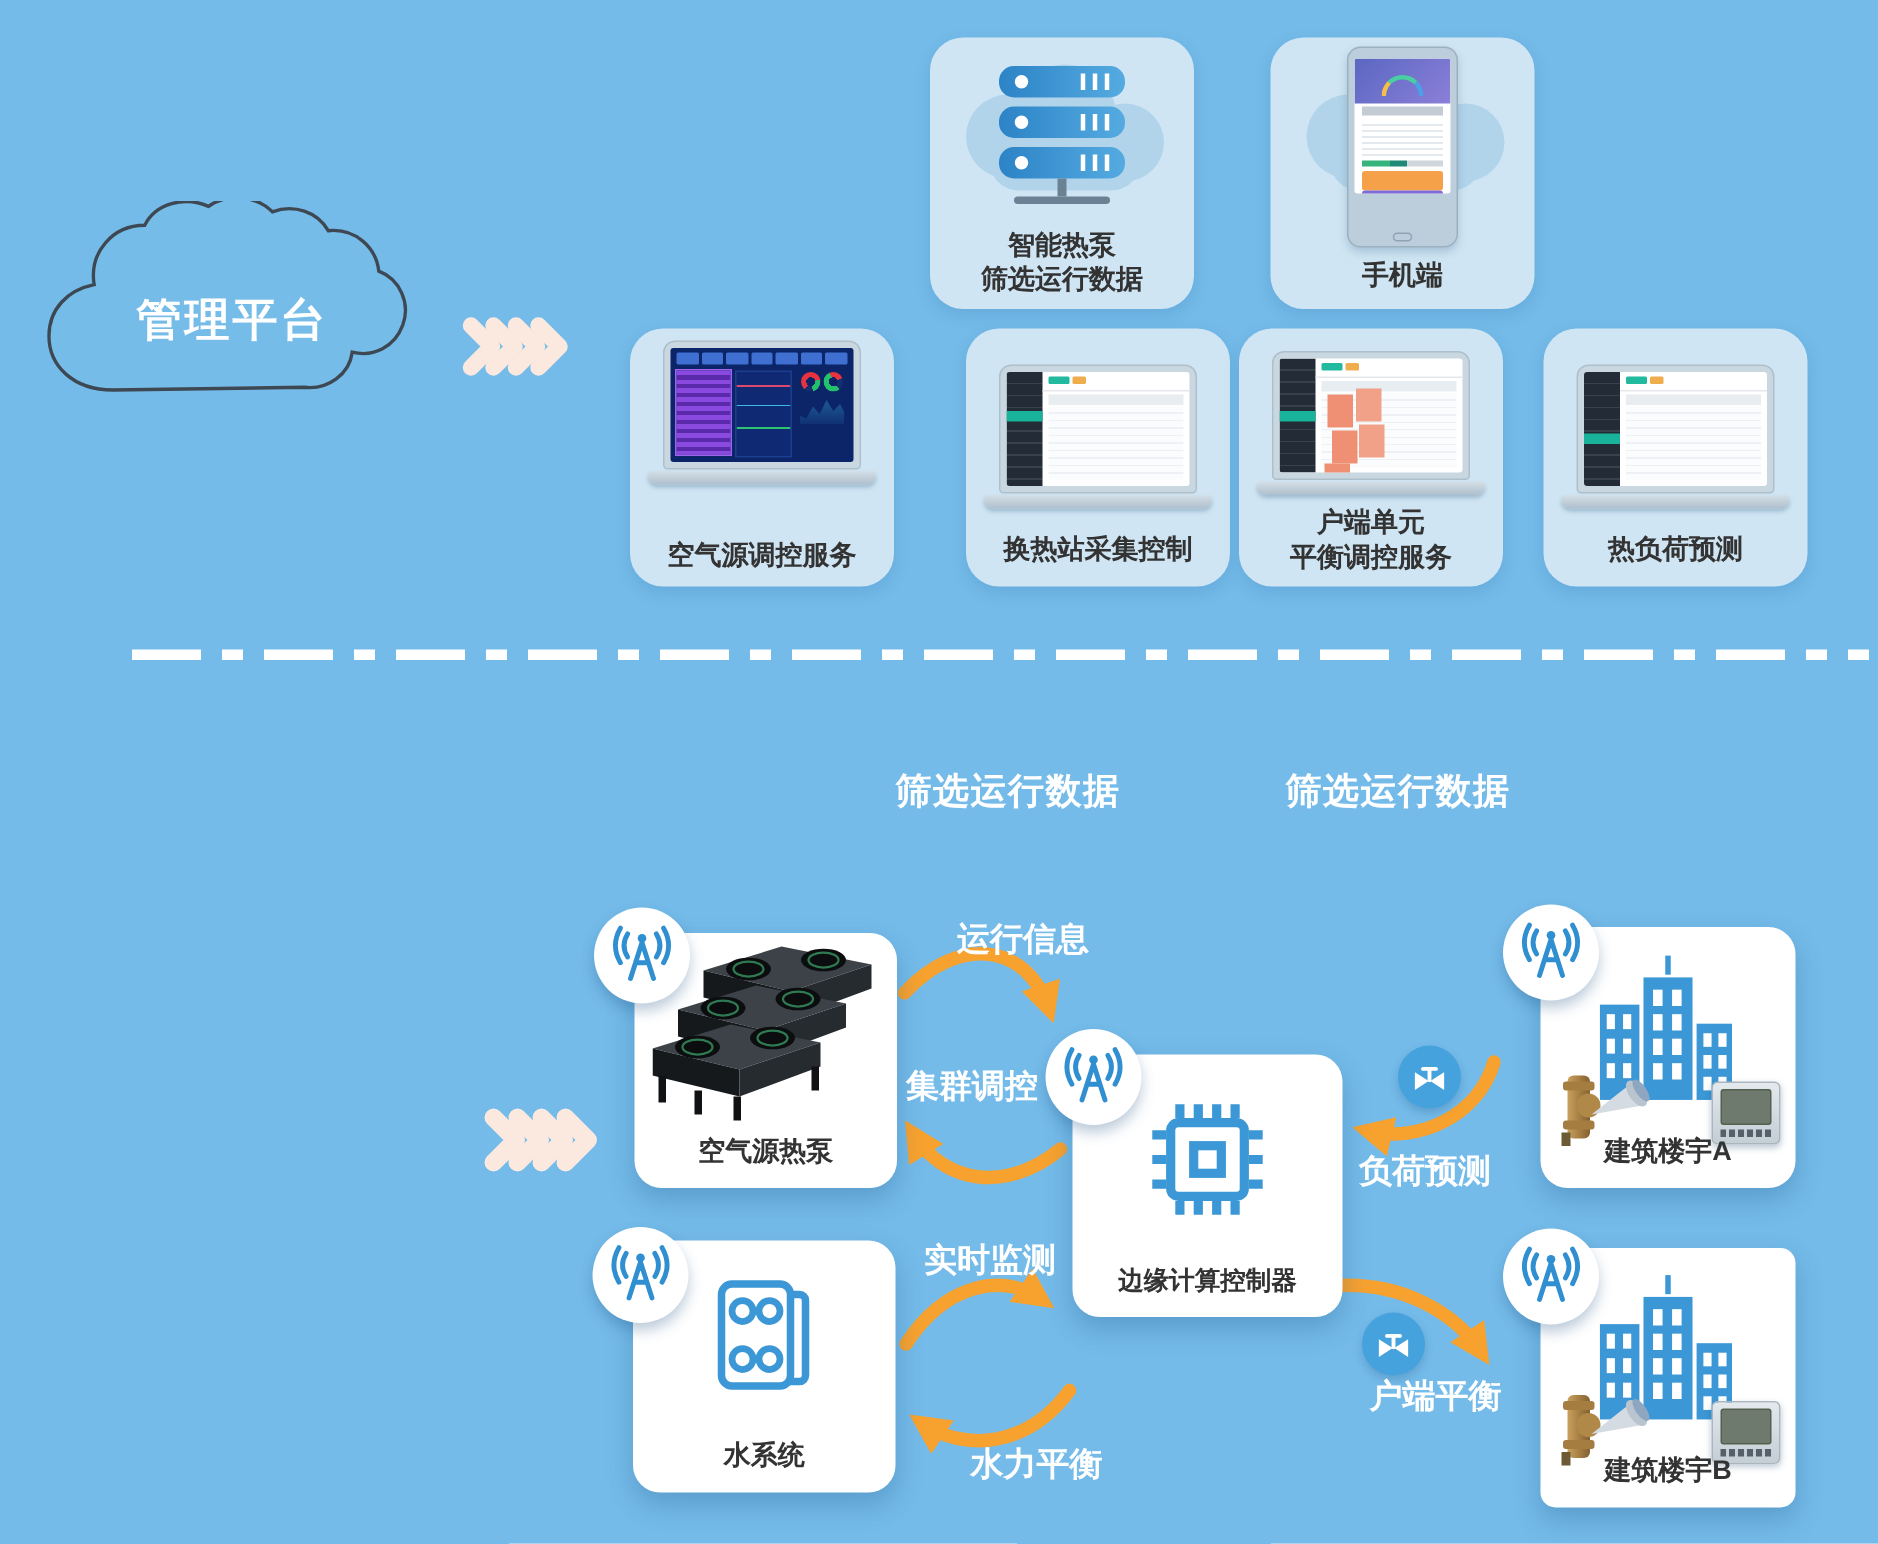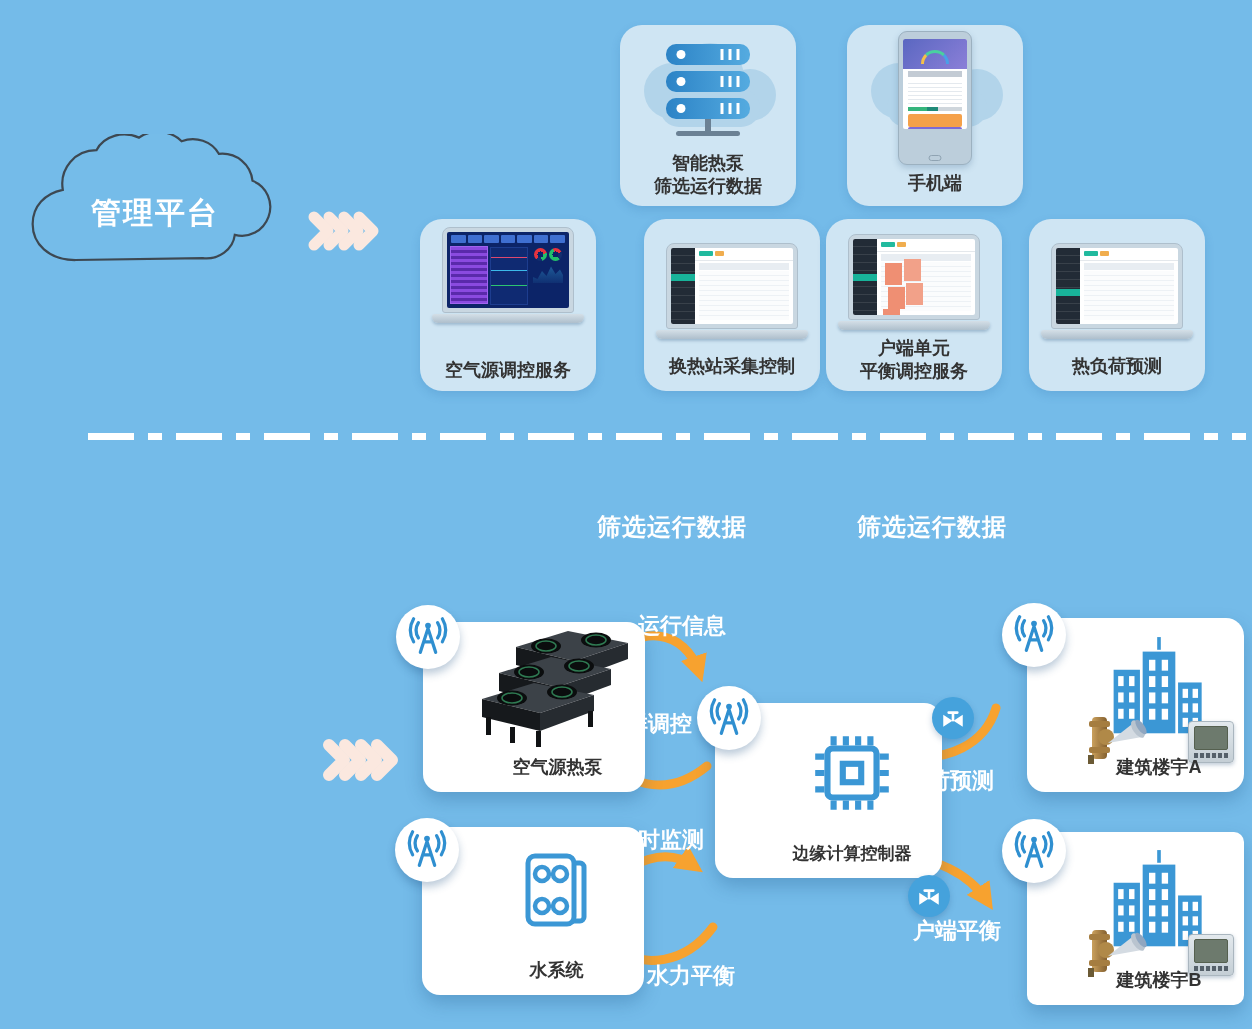--- a/index.html
+++ b/index.html
@@ -87,21 +87,21 @@
   .ph-home{position:absolute;bottom:3px;left:50%;transform:translateX(-50%);width:11px;height:4px;border:1px solid #8fa3b2;border-radius:3px;}
 
   
   .divider{position:absolute;left:88px;top:433px;width:1158px;height:7px;
     background:repeating-linear-gradient(90deg,#fff 0 46px,rgba(0,0,0,0) 46px 60px,#fff 60px 74px,rgba(0,0,0,0) 74px 88px);}
   .mid-label{position:absolute;top:511px;width:160px;text-align:center;color:#fff;font-weight:bold;font-size:24px;letter-spacing:1px;}
   .ml-left{left:592px;} .ml-right{left:852px;}
 
   
   .node-card{position:absolute;background:#fff;border-radius:18px;box-shadow:0 8px 18px rgba(25,80,130,.28);
-    display:flex;flex-direction:column;align-items:center;padding-left:47px;}
+    display:flex;flex-direction:column;align-items:center;}
   .n-hp{left:423px;top:622px;width:175px;height:170px;}
   .n-ws{left:422px;top:827px;width:175px;height:168px;}
   .n-ec{left:715px;top:703px;width:180px;height:175px;}
   .n-ba{left:1027px;top:618px;width:170px;height:174px;}
   .n-bb{left:1027px;top:832px;width:170px;height:173px;border-radius:10px;}
   .node-icon{flex:1;width:100%;position:relative;display:flex;align-items:center;justify-content:center;}
   .node-label{font-size:18px;font-weight:600;color:#333;margin-bottom:13px;position:relative;}
   .bld-valve{position:absolute;left:8px;bottom:-10px;}
   .bld-thermo{position:absolute;right:10px;bottom:-8px;width:44px;height:40px;background:linear-gradient(#e3e9ed,#c4ced5);border:1px solid #aab6bf;border-radius:4px;box-shadow:0 2px 4px rgba(40,80,120,.3);}
   .bld-thermo::before{content:"";position:absolute;left:5px;top:4px;right:5px;height:22px;background:#6d7a6d;border:1px solid #55604f;border-radius:2px;}

